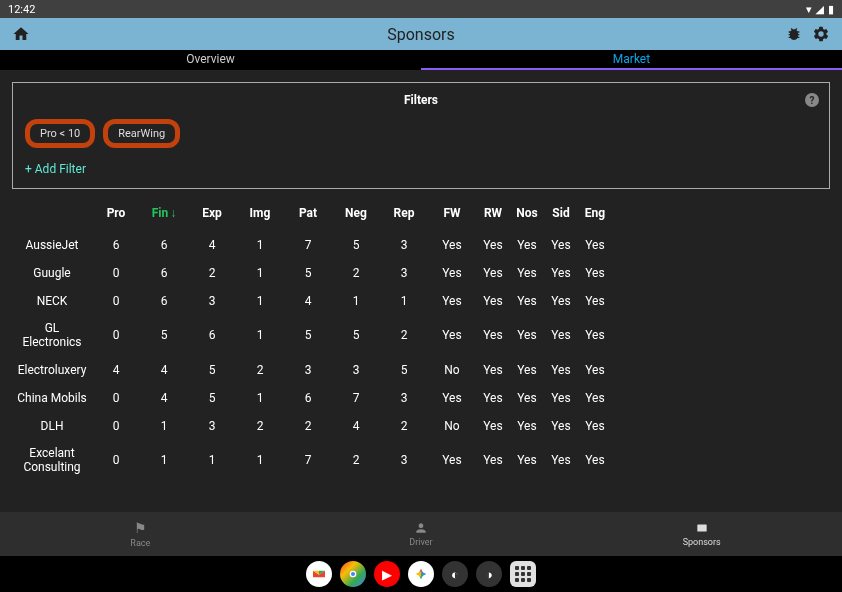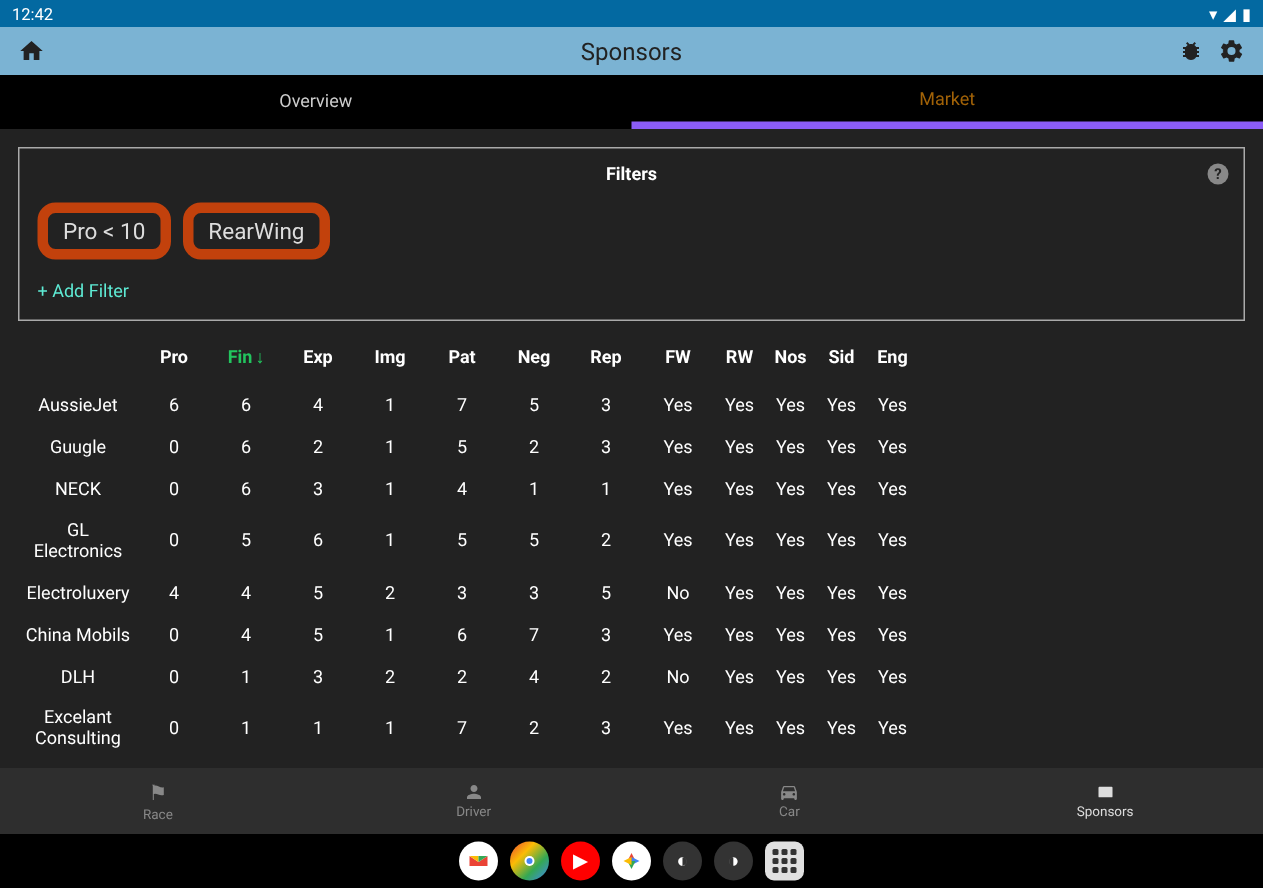--- a/index.html
+++ b/index.html
@@ -7,21 +7,21 @@
   width: 842px;
   height: 592px;
   background: #000;
   font-family: Roboto, Arial, sans-serif;
   color: #fff;
   overflow: hidden;
   position: relative;
 }
 .status-bar {
   height: 18px;
-  background: #0369a1;
+  background: #404040;
   display: flex;
   justify-content: space-between;
   align-items: center;
   padding: 0 8px;
   font-size: 11px;
   color: #fff;
 }
 .status-right { display: flex; gap: 4px; align-items: center; }
 .app-bar {
   height: 32px;
@@ -29,35 +29,35 @@
   display: flex;
   align-items: center;
   justify-content: center;
   position: relative;
   color: #222;
 }
 .app-bar-title { font-size: 16px; font-weight: 400; }
 .app-bar-left { position: absolute; left: 12px; display: flex; align-items: center; }
 .app-bar-right { position: absolute; right: 12px; display: flex; gap: 10px; align-items: center; }
 .tabs {
-  height: 36px;
+  height: 20px;
   background: #000;
   display: flex;
 }
 .tab {
   flex: 1;
   display: flex;
   align-items: center;
   justify-content: center;
   font-size: 12px;
   color: #ccc;
   border-bottom: 2px solid transparent;
   cursor: pointer;
 }
-.tab.active { border-bottom: 5px solid #8b5cf6; color: #a16207; }
+.tab.active { border-bottom: 2px solid #8b5cf6; color: #0ea5e9; }
 .content {
   background: #222;
   height: 442px;
   padding: 12px;
 }
 .filters-box {
   border: 1px solid #aaa;
   padding: 10px 12px 12px 12px;
   position: relative;
   margin-bottom: 10px;
@@ -79,24 +79,24 @@
   color: #222;
   display: flex;
   align-items: center;
   justify-content: center;
   font-size: 10px;
   font-weight: bold;
   cursor: pointer;
 }
 .filter-chips { display: flex; gap: 8px; margin-bottom: 14px; }
 .chip {
-  border: 7px solid #c2410c;
+  border: 5px solid #c2410c;
   border-radius: 12px;
   padding: 3px 10px;
-  font-size: 15px;
+  font-size: 11px;
   color: #ddd;
   cursor: pointer;
 }
 .add-filter {
   color: #5eead4;
   font-size: 12px;
   cursor: pointer;
 }
 .table {
   width: 100%;
@@ -375,28 +375,20 @@
     <span>Race</span>
   </div>
   <div class="nav-item">
     <span class="nav-icon">
       <svg width="14" height="14" viewBox="0 0 24 24" fill="#888">
           <path d="M12 12c2.21 0 4-1.79 4-4s-1.79-4-4-4-4 1.79-4 4 1.79 4 4 4zm0 2c-2.67 0-8 1.34-8 4v2h16v-2c0-2.66-5.33-4-8-4z"></path>
         </svg>
     </span>
     <span>Driver</span>
   </div>
-  <div class="nav-item">
-    <span class="nav-icon">
-      <svg width="14" height="14" viewBox="0 0 24 24" fill="#888">
-          <path d="M18.92 6.01C18.72 5.42 18.16 5 17.5 5h-11c-.66 0-1.21.42-1.42 1.01L3 12v8c0 .55.45 1 1 1h1c.55 0 1-.45 1-1v-1h12v1c0 .55.45 1 1 1h1c.55 0 1-.45 1-1v-8l-2.08-5.99zM6.5 16c-.83 0-1.5-.67-1.5-1.5S5.67 13 6.5 13s1.5.67 1.5 1.5S7.33 16 6.5 16zm11 0c-.83 0-1.5-.67-1.5-1.5s.67-1.5 1.5-1.5 1.5.67 1.5 1.5-.67 1.5-1.5 1.5zM5 11l1.5-4.5h11L19 11H5z"></path>
-        </svg>
-    </span>
-    <span>Car</span>
-  </div>
   <div class="nav-item active">
     <span class="nav-icon">
       <svg width="14" height="14" viewBox="0 0 24 24" fill="#ddd">
           <rect x="4" y="6" width="16" height="12" rx="1"></rect>
         </svg>
     </span>
     <span>Sponsors</span>
   </div>
 </div>
 

